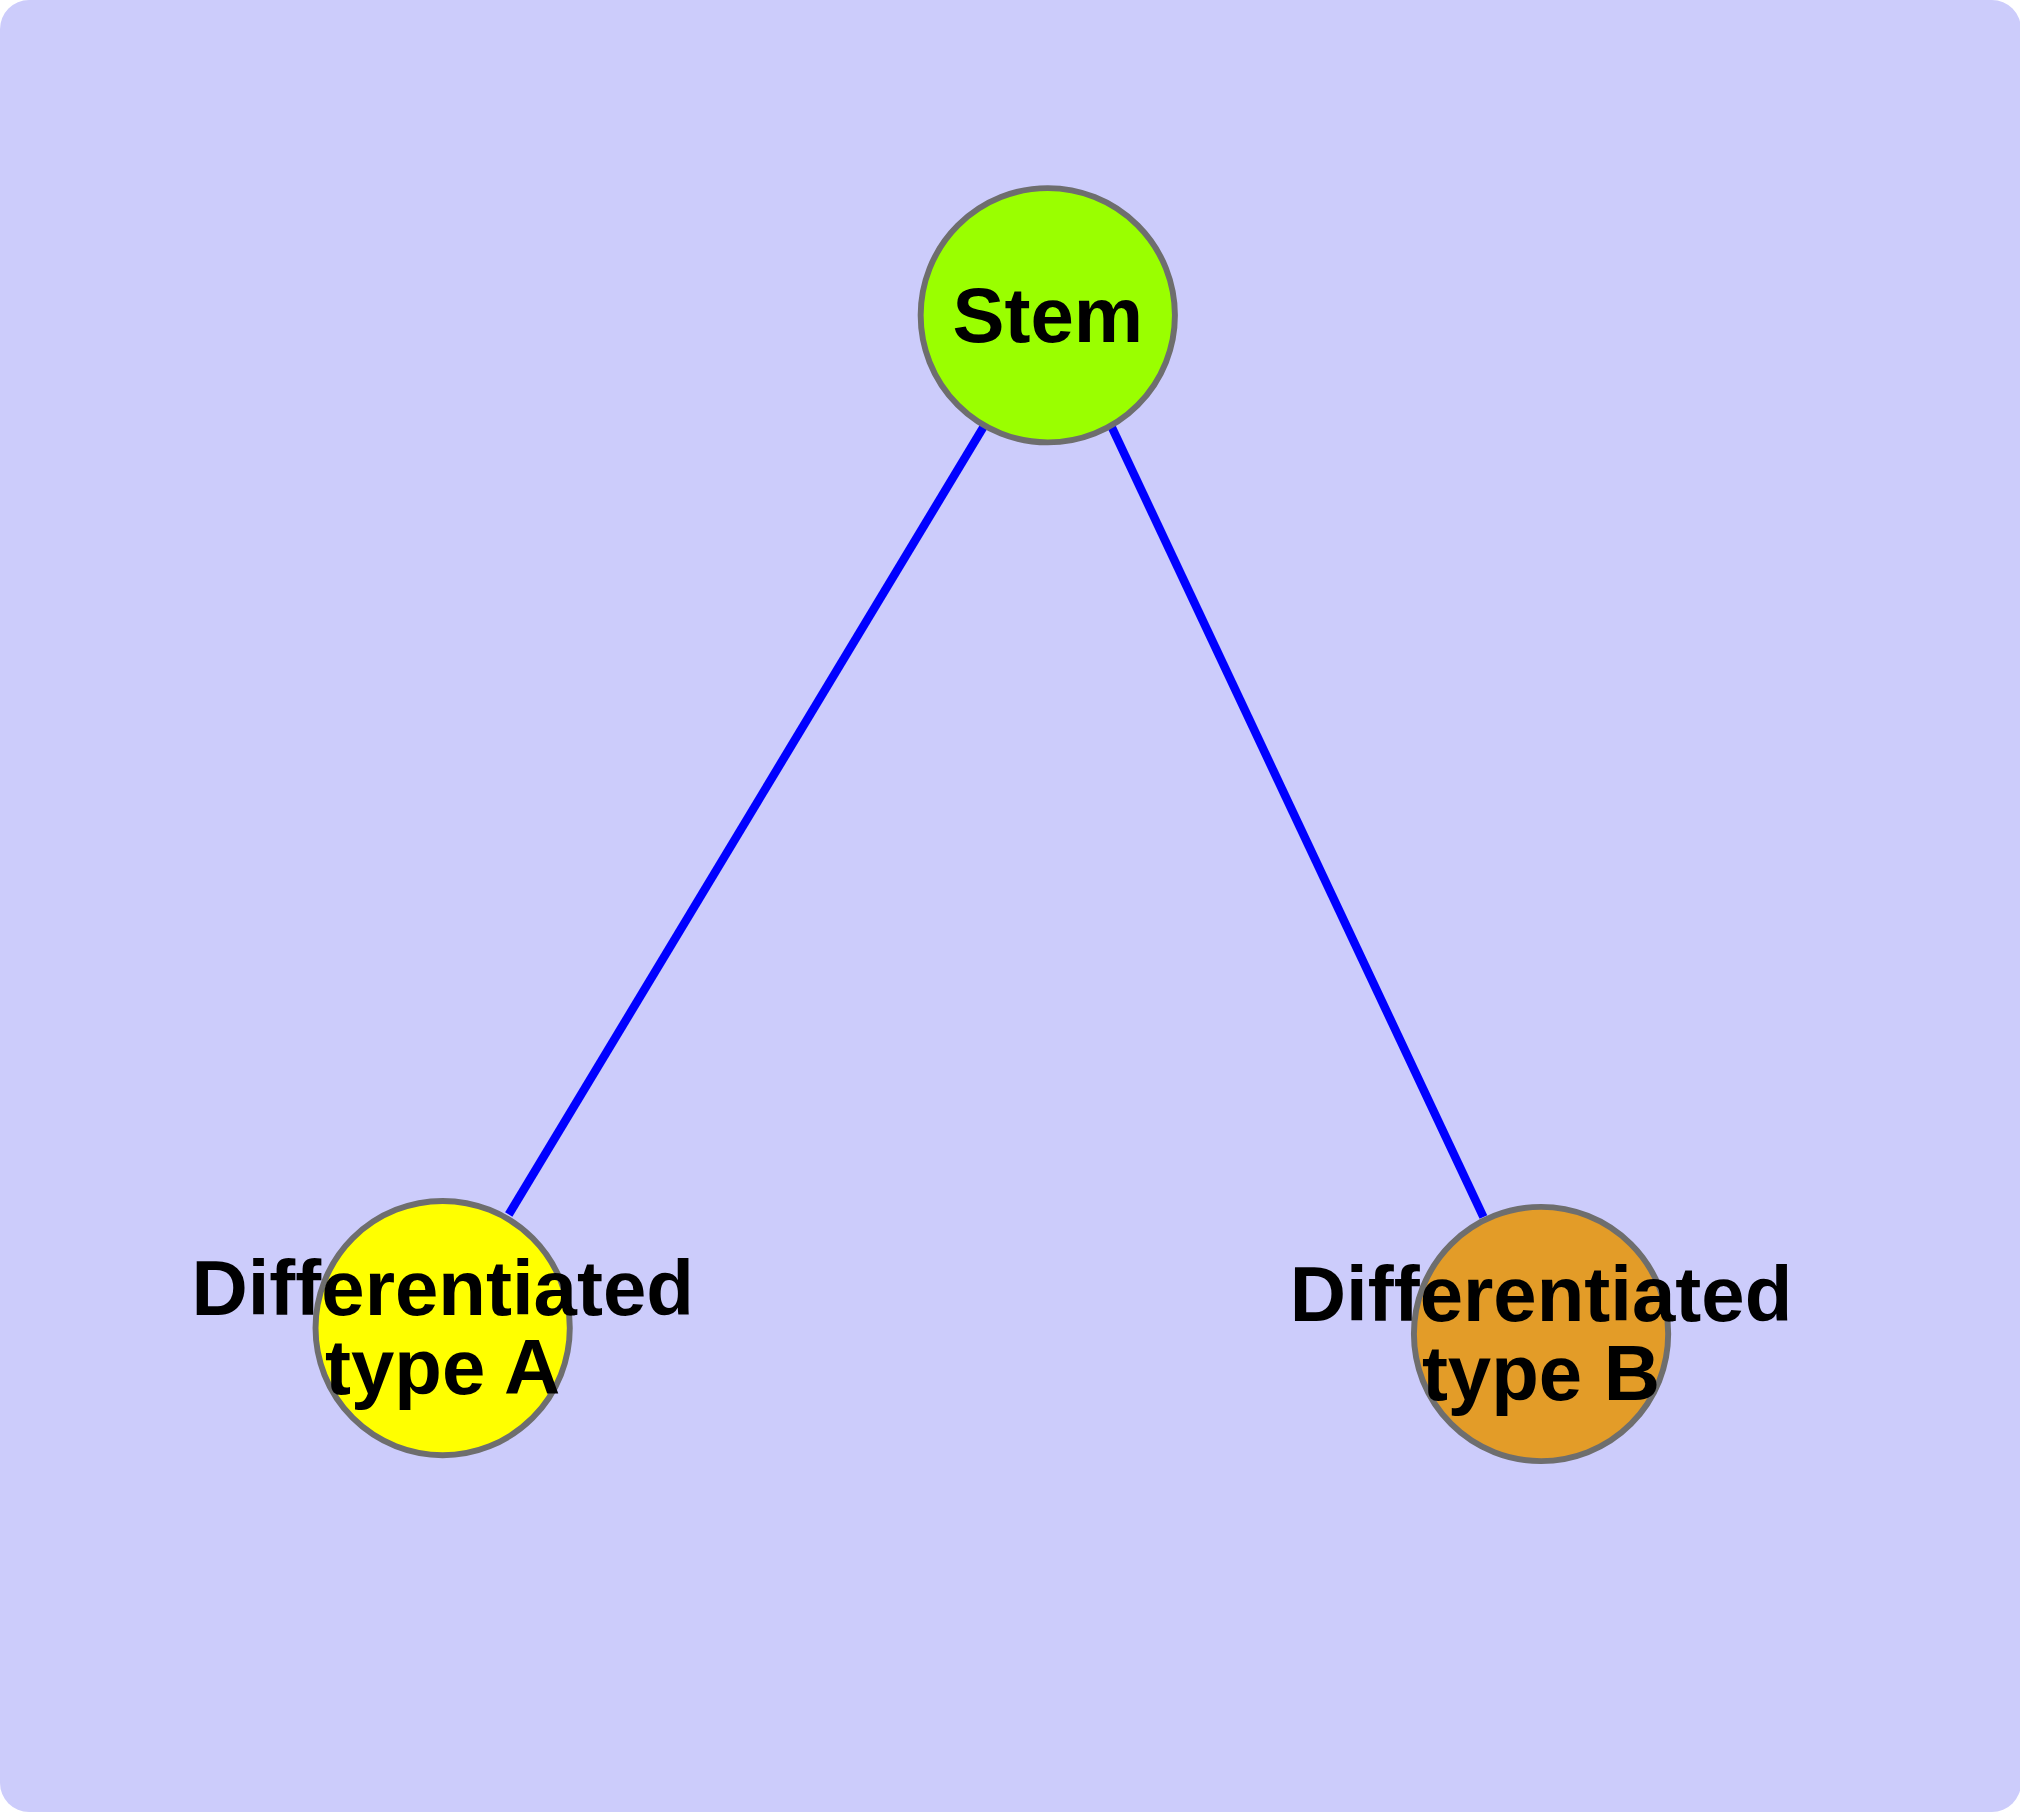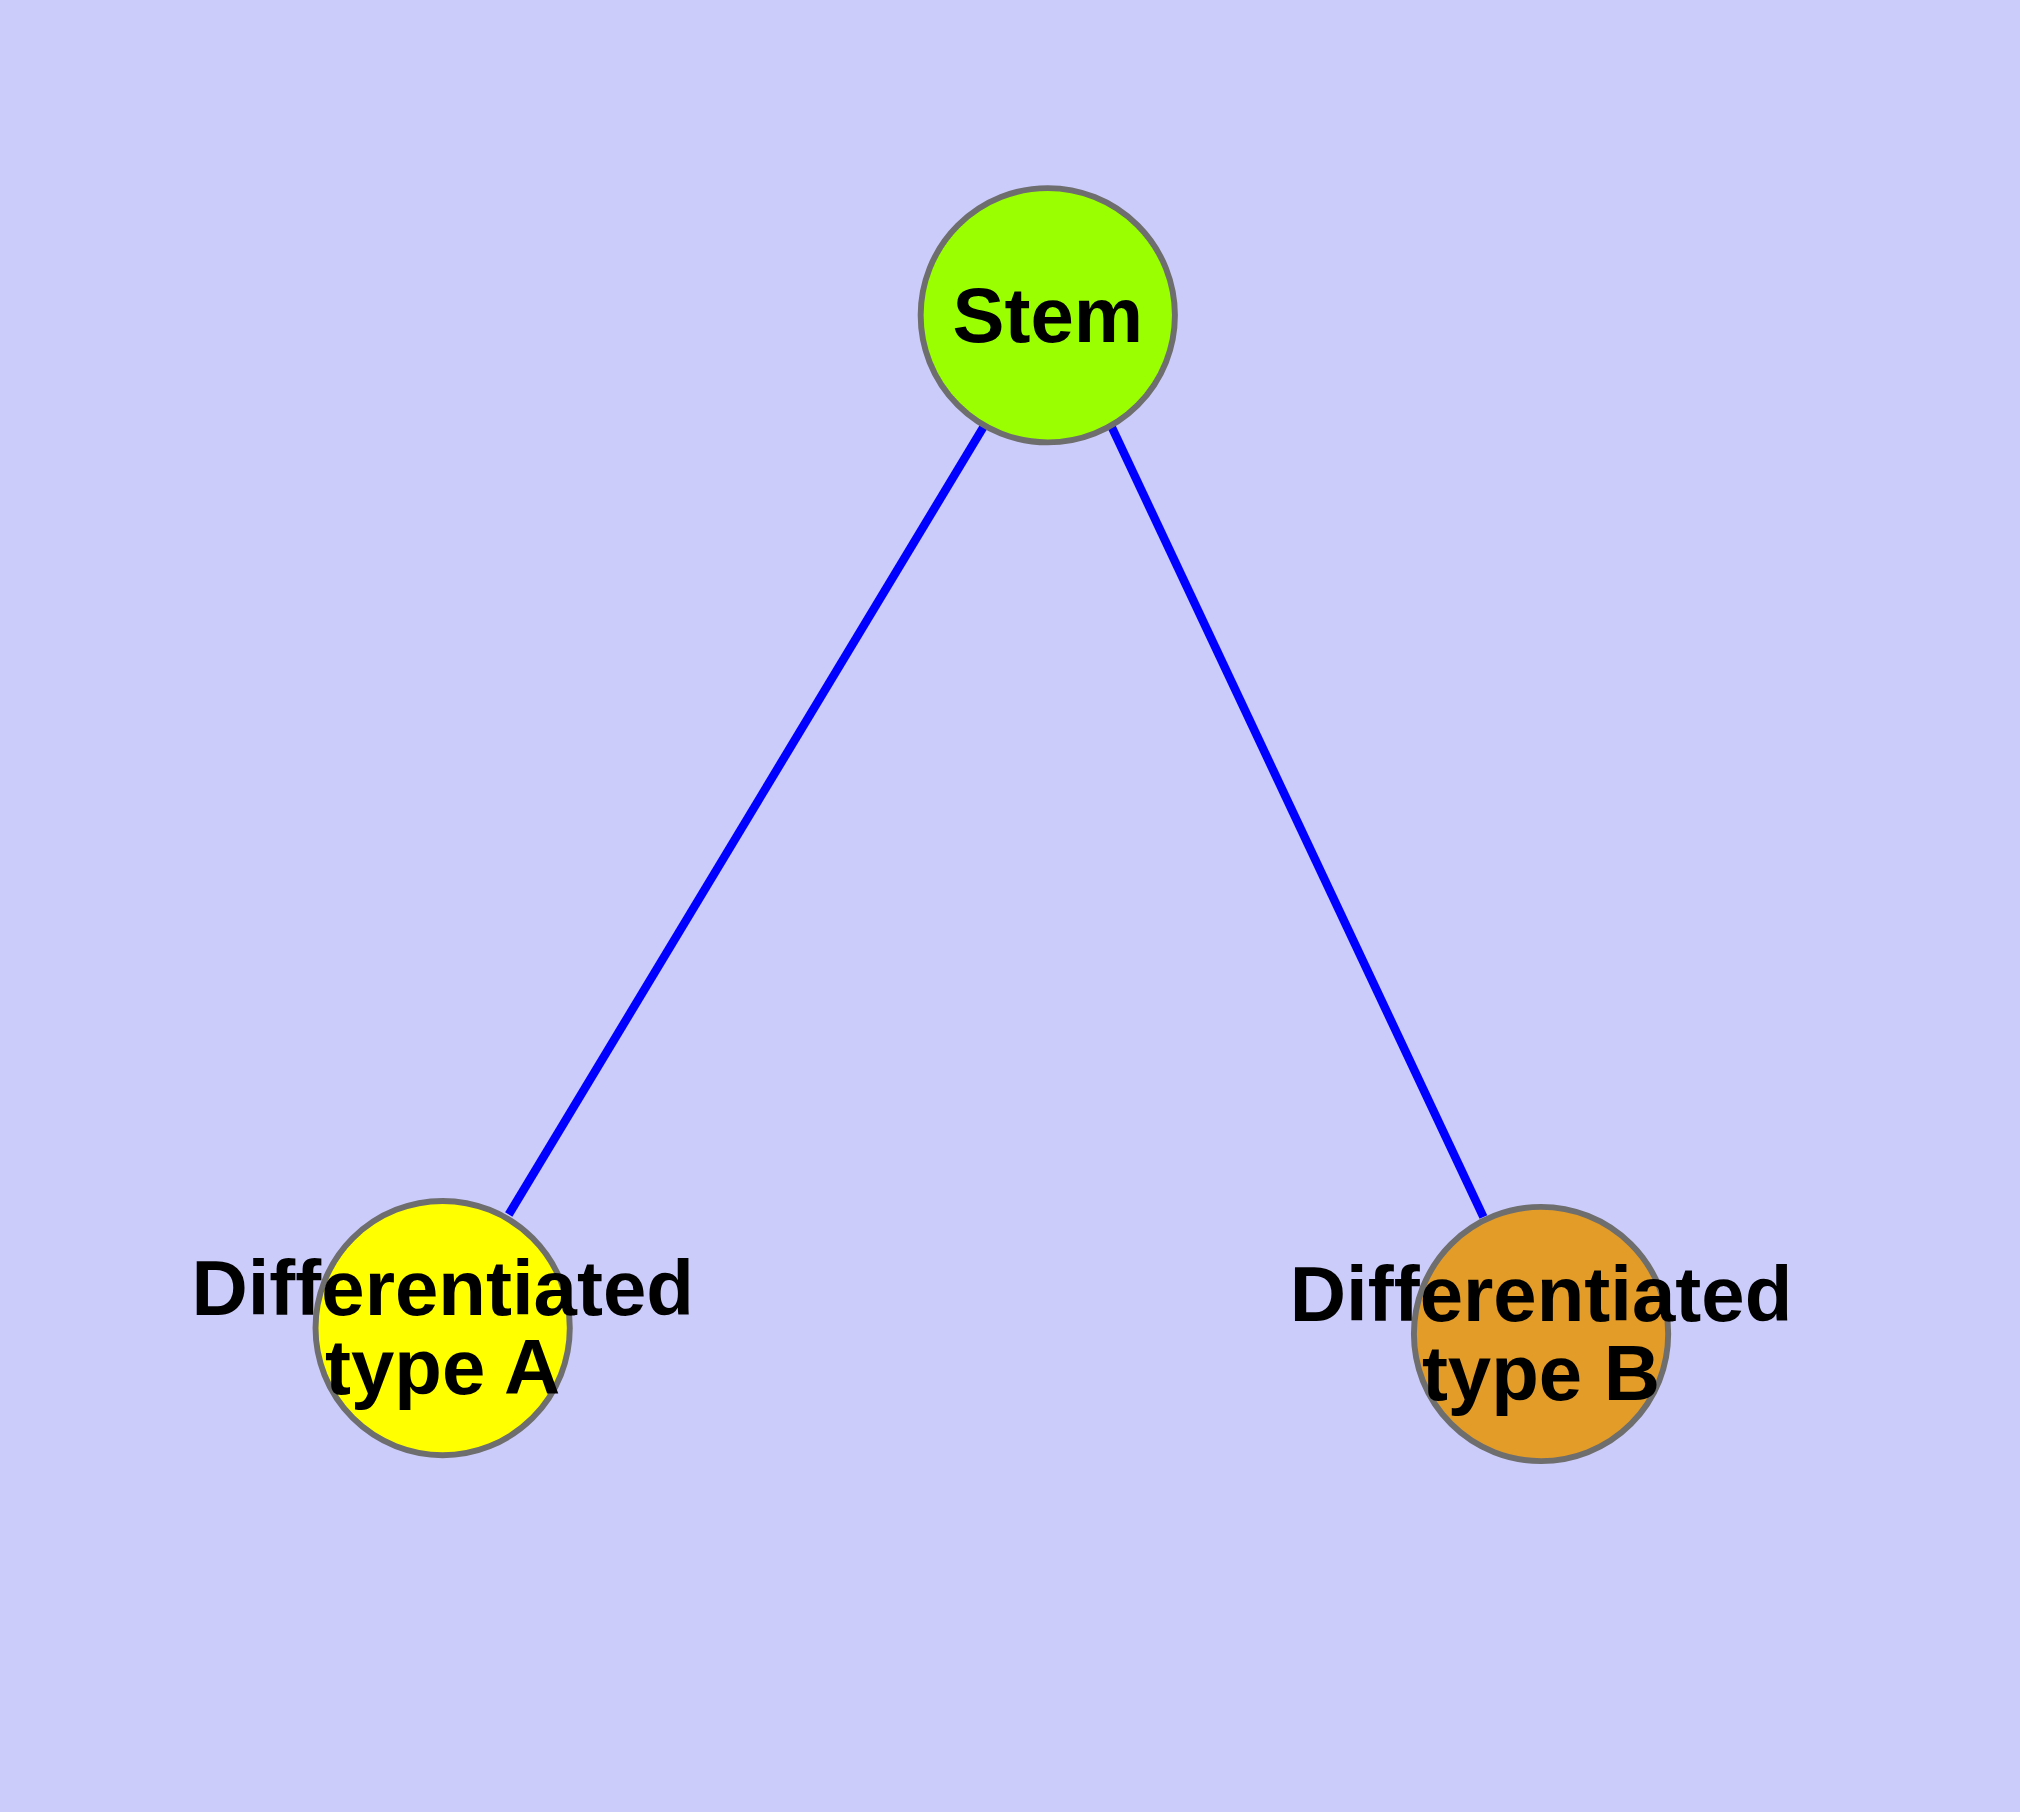--- a/index.html
+++ b/index.html
@@ -7,20 +7,21 @@
     margin: 0;
     padding: 0;
     background: #ffffff;
   }
   #stage {
     position: relative;
     width: 2021px;
     height: 1812px;
     overflow: hidden;
     font-family: "Liberation Sans", "DejaVu Sans", sans-serif;
+    border-radius: 29px;
   }
   #canvas-bg {
     position: absolute;
     left: 0;
     top: 0;
     width: 2021px;
     height: 1812px;
   }
   #graph-svg {
     position: absolute;

